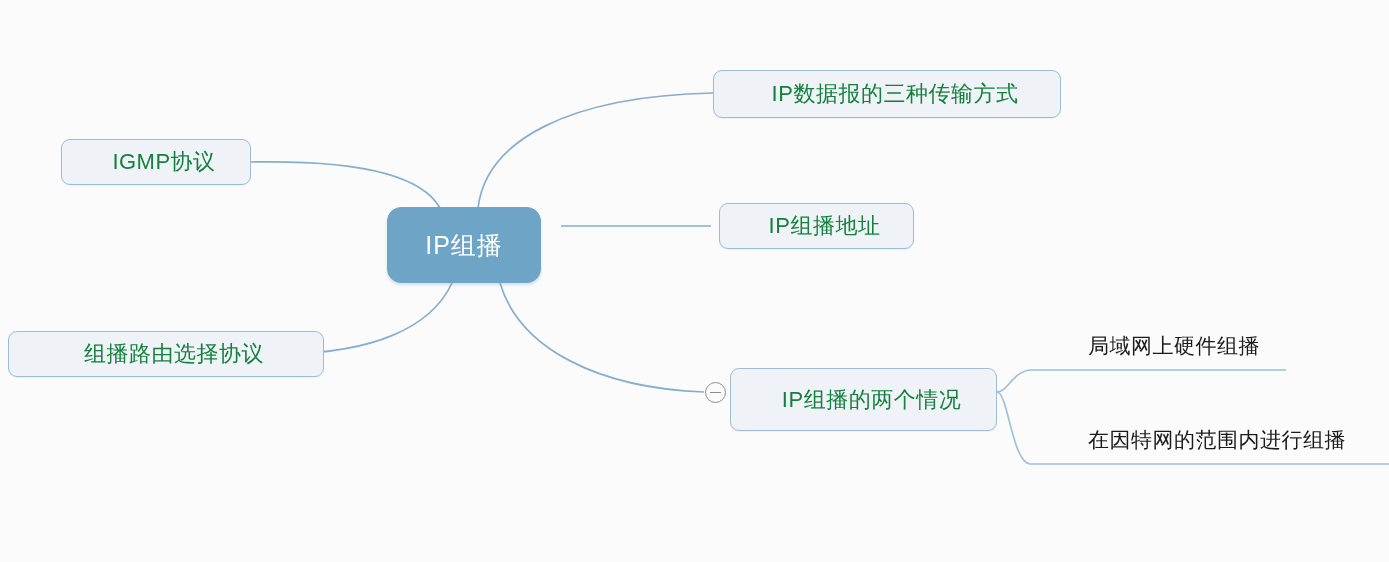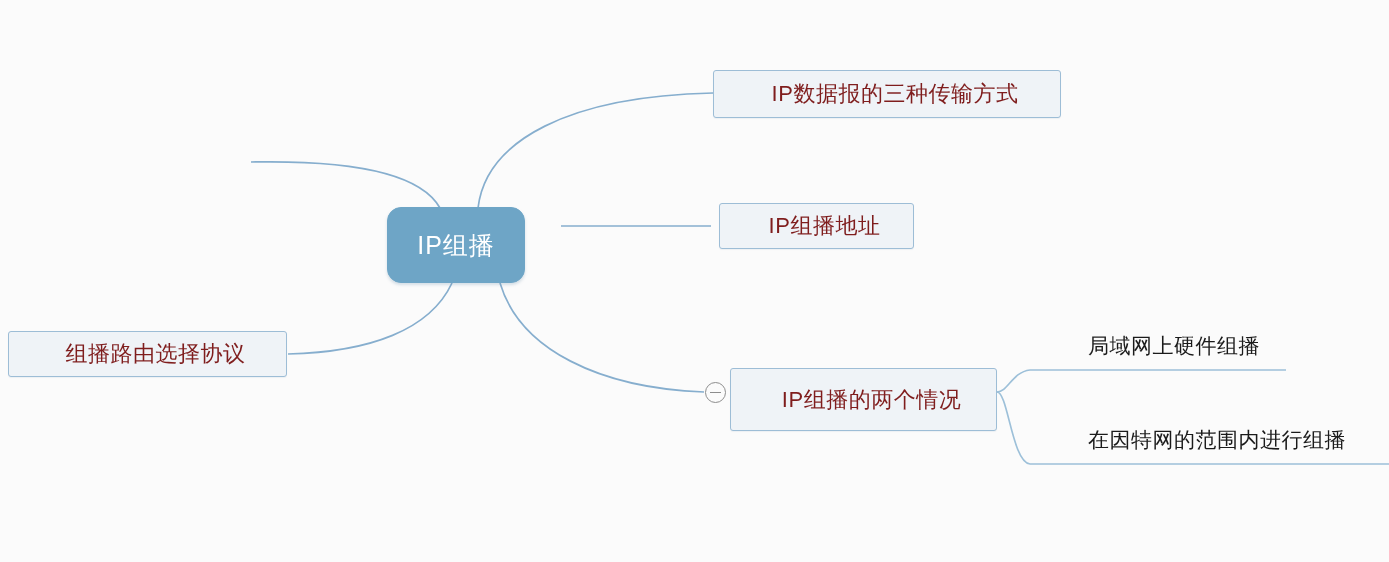--- a/index.html
+++ b/index.html
@@ -28,22 +28,22 @@
     pointer-events: none;
   }
   .node {
     position: absolute;
     box-sizing: border-box;
     display: flex;
     align-items: center;
     justify-content: center;
     background: #eff3f7;
     border: 1.4px solid #9dbdd6;
-    border-radius: 3px;
-    color: #7f1d1d;
+    border-radius: 9px;
+    color: #15803d;
     font-size: 22px;
     letter-spacing: 0.5px;
     white-space: nowrap;
     box-shadow: 0 1px 1px rgba(120,150,175,0.10);
     padding-left: 16px;
   }
   .node-center {
     position: absolute;
     box-sizing: border-box;
     display: flex;
@@ -106,21 +106,21 @@
 
     <path d="M 440 208 C 420 172, 350 160, 251 162" fill="none" stroke="#86aece" stroke-width="1.7"></path>
 
     <path d="M 452 283 C 430 330, 370 352, 288 354" fill="none" stroke="#86aece" stroke-width="1.7"></path>
 
     <path d="M 997 392 C 1008 392, 1012 372, 1030 370 L 1286 370" fill="none" stroke="#9dc0d9" stroke-width="1.7"></path>
 
     <path d="M 997 392 C 1008 392, 1012 462, 1030 464 L 1389 464" fill="none" stroke="#9dc0d9" stroke-width="1.7"></path>
   </svg>
 
-  <div class="node-center" style="left:387px; top:207px; width:138px; height:76px;text-align:right;">
+  <div class="node-center" style="left:387px; top:207px; width:154px; height:76px;text-align:right;">
     <span>IP组播</span>
   </div>
 
   <div class="node" style="left:713px; top:70px; width:348px; height:48px;">
     <span>IP数据报的三种传输方式</span>
   </div>
 
   <div class="node" style="left:711px; top:203px; width:195px; height:46px;margin-left:8px;">
     <span>IP组播地址</span>
   </div>
@@ -129,19 +129,22 @@
     <span class="minus"></span>
   </div>
   <div class="node" style="left:730px; top:368px; width:267px; height:63px;">
     <span>IP组播的两个情况</span>
   </div>
 
   <div class="leaf-label" style="left:1088px; top:332px;">局域网上硬件组播</div>
 
   <div class="leaf-label" style="left:1088px; top:426px;">在因特网的范围内进行组播</div>
 
+  <div class="node" style="left:61px; top:139px; width:190px; height:46px;">
+    <span>IGMP协议</span>
+  </div>
 
-  <div class="node" style="left:8px; top:331px; width:279px; height:46px;">
+  <div class="node" style="left:8px; top:331px; width:316px; height:46px;">
     <span>组播路由选择协议</span>
   </div>
 
 
 </div>
 
 </body></html>

